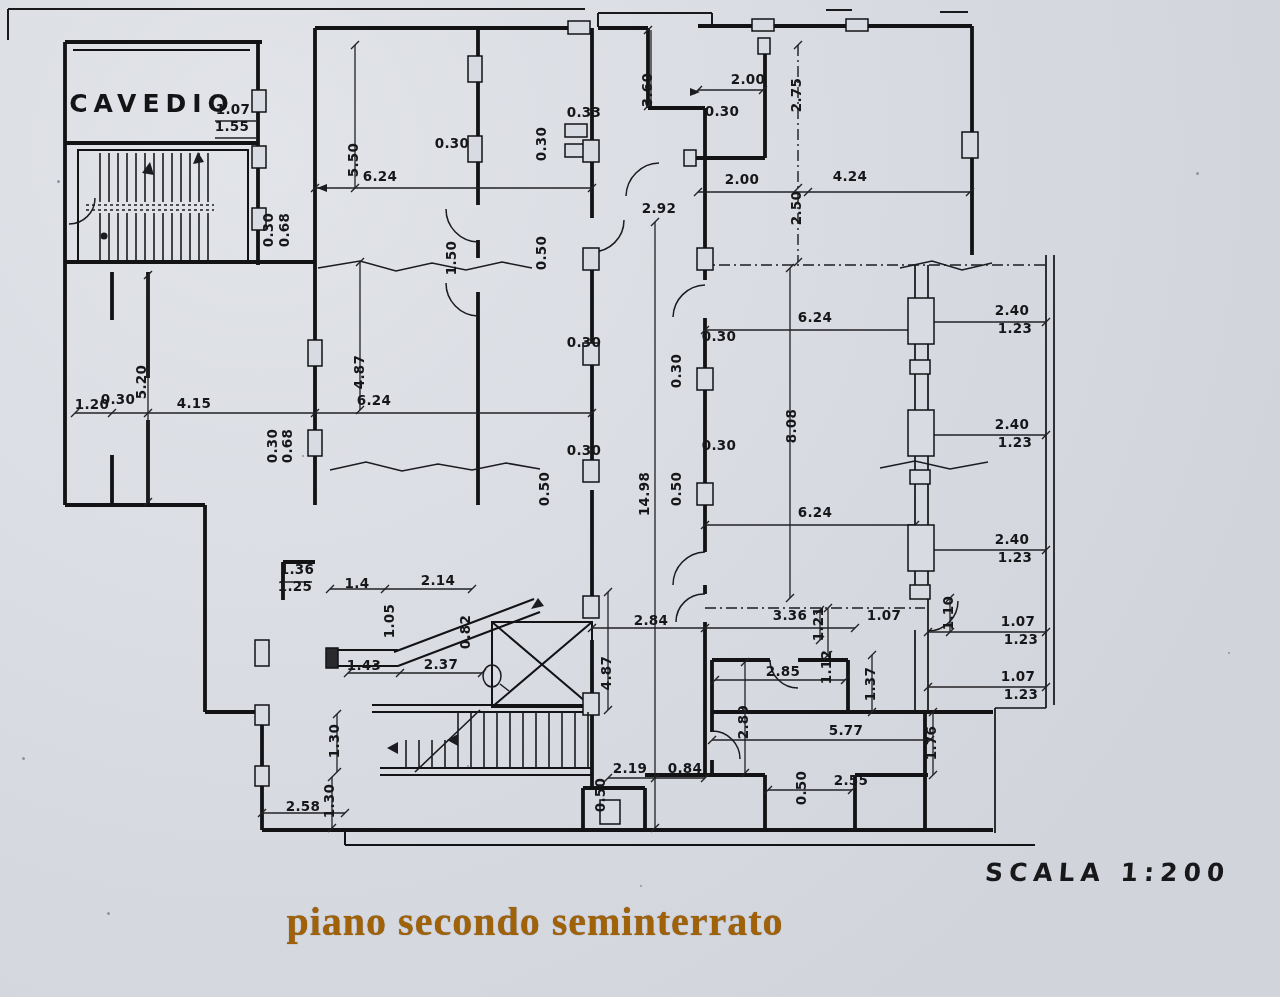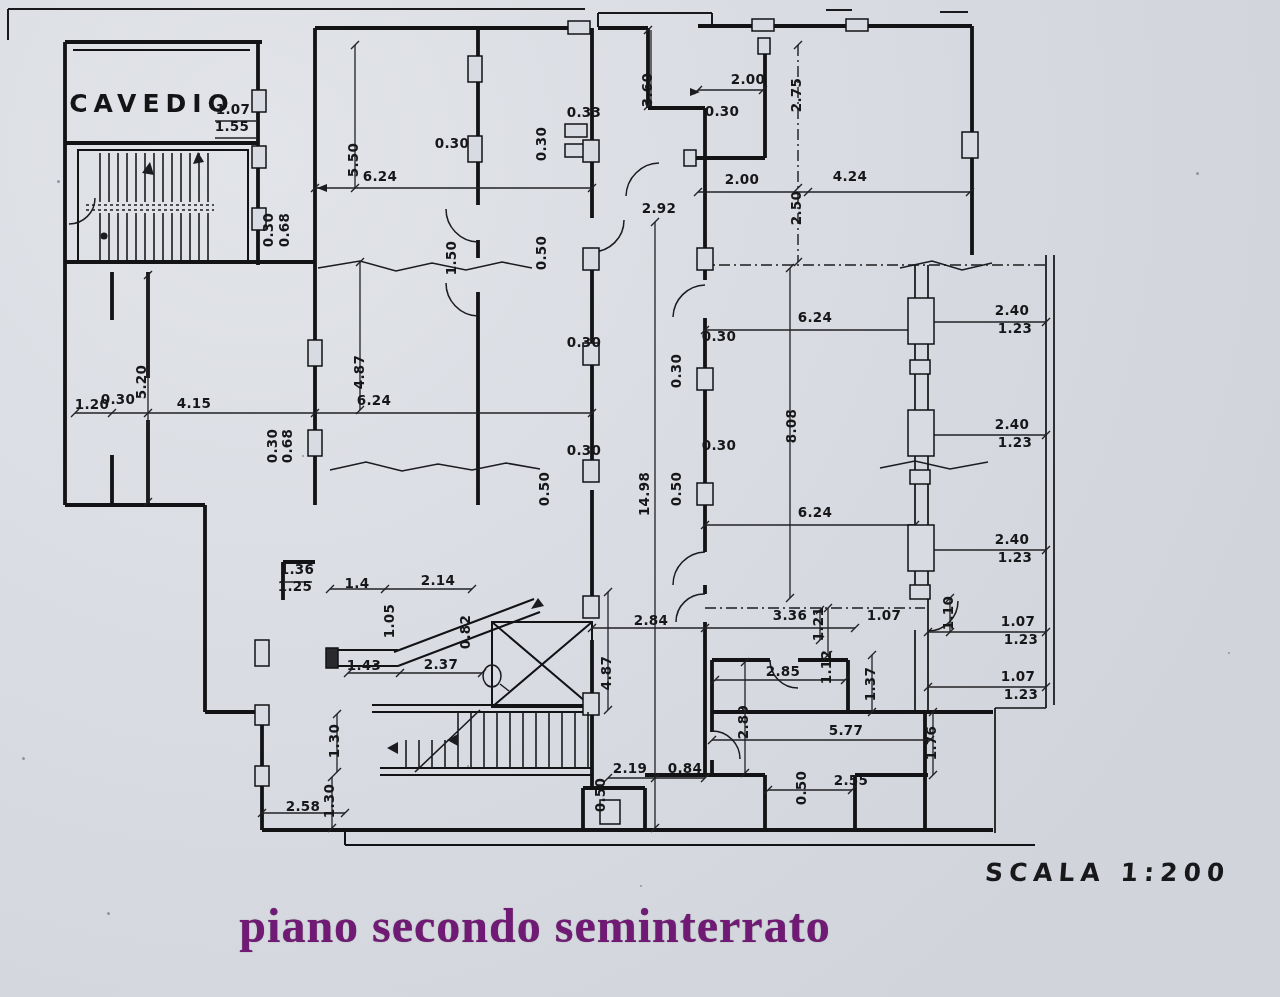--- a/index.html
+++ b/index.html
@@ -3,22 +3,22 @@
 <meta charset="utf-8">
 <style>
   html,body{margin:0;padding:0;background:#b9bdc4;}
   .page{position:relative;width:1280px;height:997px;overflow:hidden;
         background:#d8dbe2;
         font-family:"DejaVu Sans", sans-serif;}
   .page::after{content:"";position:absolute;inset:0;pointer-events:none;
         background:radial-gradient(circle at 20% 15%, rgba(255,255,255,.25), rgba(0,0,0,.03) 80%);}
   svg{position:absolute;left:0;top:0;z-index:1;}
   .plan-title{position:absolute;left:110px;top:898px;width:850px;z-index:2;
-        font-family:"Liberation Serif", serif;font-weight:700;font-size:48px;
-        letter-spacing:1px;color:#701a75;text-align:center;
+        font-family:"Liberation Serif", serif;font-weight:700;font-size:40px;
+        letter-spacing:1px;color:#a16207;text-align:center;
         text-shadow:0 0 1px rgba(0,0,0,.55);}
   .scale-note{position:absolute;left:985px;top:858px;width:280px;z-index:2;
         font-family:"DejaVu Sans", sans-serif;font-weight:600;font-size:25px;
         letter-spacing:6px;color:#18181b;transform:skewX(-4deg);}
   .speck{position:absolute;border-radius:50%;background:#8f949d;z-index:1;}
   text.dim{font-family:"DejaVu Sans", sans-serif;font-size:13.5px;font-weight:600;
         fill:#17171a;letter-spacing:.3px;}
   text.room{font-family:"DejaVu Sans", sans-serif;font-size:25px;font-weight:600;
         fill:#141417;letter-spacing:6px;}
 </style>

